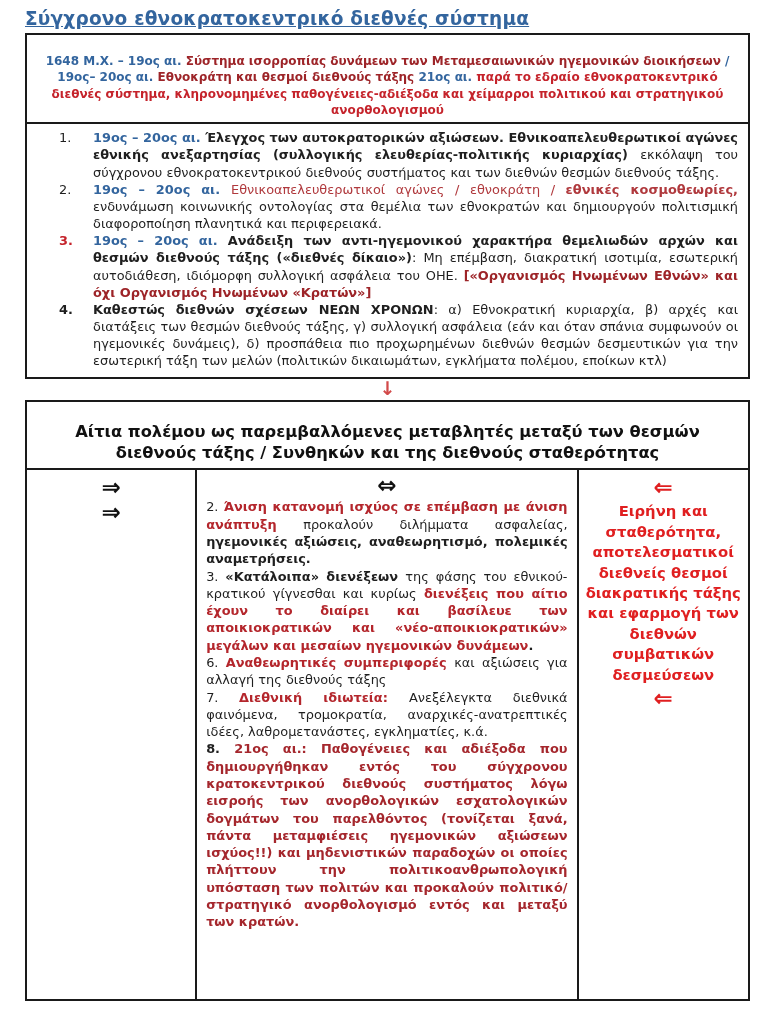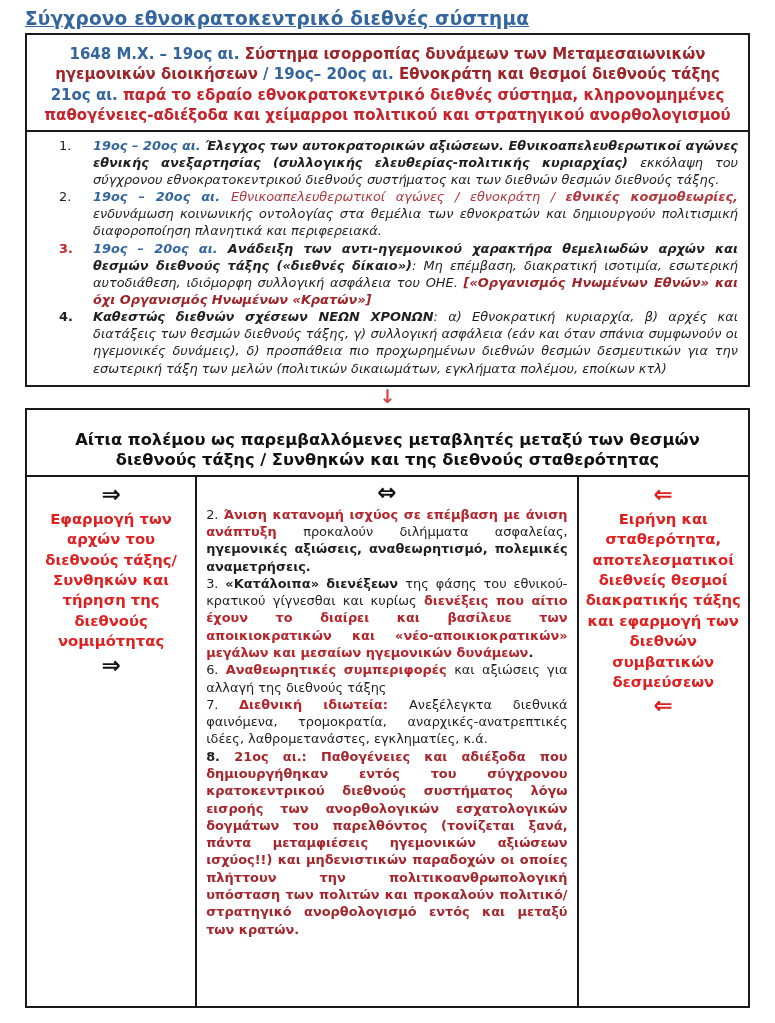--- a/index.html
+++ b/index.html
@@ -25,28 +25,28 @@
 
   .title{
     font-size:18.5px;font-weight:bold;color:var(--blue);
     text-decoration:underline;
     margin:2px 0 4px 0;letter-spacing:.2px;
   }
 
   .box{border:2px solid var(--ink);background:#fff;}
 
   .box1-header{
-    font-size:15px;font-weight:bold;line-height:1.36;
-    text-align:center;padding:9px 14px 4px 14px;
+    font-size:12px;font-weight:bold;line-height:1.36;
+    text-align:center;padding:18px 14px 4px 14px;
     border-bottom:2px solid var(--ink);
   }
   .box1-list{font-size:12.9px;line-height:1.33;padding:5px 10px 8px 8px;}
   .li{display:grid;grid-template-columns:26px 1fr;column-gap:8px;padding-left:24px;}
   .li .num{text-align:left;}
-  .li-body{text-align:justify;font-style:italic;}
+  .li-body{text-align:justify;}
 
   .down-arrow{
     text-align:center;color:#d24a4a;font-size:19px;font-weight:bold;
     line-height:1.05;height:21px;
   }
 
   .box2-title{
     font-size:16.3px;font-weight:bold;line-height:1.25;color:#111;
     text-align:center;padding:4px 26px 5px 26px;
     border-bottom:2px solid var(--ink);
@@ -105,21 +105,20 @@
   </section>
 
   <div class="down-arrow">↓</div>
 
   <section class="box box2">
     <div class="box2-title">Αίτια πολέμου ως παρεμβαλλόμενες μεταβλητές μεταξύ των θεσμών διεθνούς τάξης / Συνθηκών και της διεθνούς σταθερότητας</div>
     <div class="cols">
 
       <div class="col left">
         <div class="arrow">⇒</div>
-        <div class="col-text">Εφαρμογή των αρχών του διεθνούς τάξης/Συνθηκών και τήρηση της διεθνούς νομιμότητας</div>
         <div class="arrow">⇒</div>
       </div>
 
       <div class="col mid">
         <div class="arrow mid-arrow">⇔</div>
         <div>
             <div class="mi"><span>2. </span><span class="c-red3 b">Άνιση κατανομή ισχύος σε επέμβαση με άνιση ανάπτυξη </span><span>προκαλούν διλήμματα ασφαλείας, </span><span class="b">ηγεμονικές αξιώσεις, αναθεωρητισμό, πολεμικές αναμετρήσεις.</span></div>
             <div class="mi"><span>3. </span><span class="b">«Κατάλοιπα» διενέξεων </span><span>της φάσης του εθνικού-κρατικού γίγνεσθαι και κυρίως </span><span class="c-red3 b">διενέξεις που αίτιο έχουν το διαίρει και βασίλευε των αποικιοκρατικών και «νέο-αποικιοκρατικών» μεγάλων και μεσαίων ηγεμονικών δυνάμεων</span><span class="b">.</span></div>
             <div class="mi"><span>6. </span><span class="c-red3 b">Αναθεωρητικές συμπεριφορές </span><span>και αξιώσεις για αλλαγή της διεθνούς τάξης</span></div>
             <div class="mi"><span>7. </span><span class="c-red3 b">Διεθνική ιδιωτεία: </span><span>Ανεξέλεγκτα διεθνικά φαινόμενα, τρομοκρατία, αναρχικές-ανατρεπτικές ιδέες, λαθρομετανάστες, εγκληματίες, κ.ά.</span></div>

